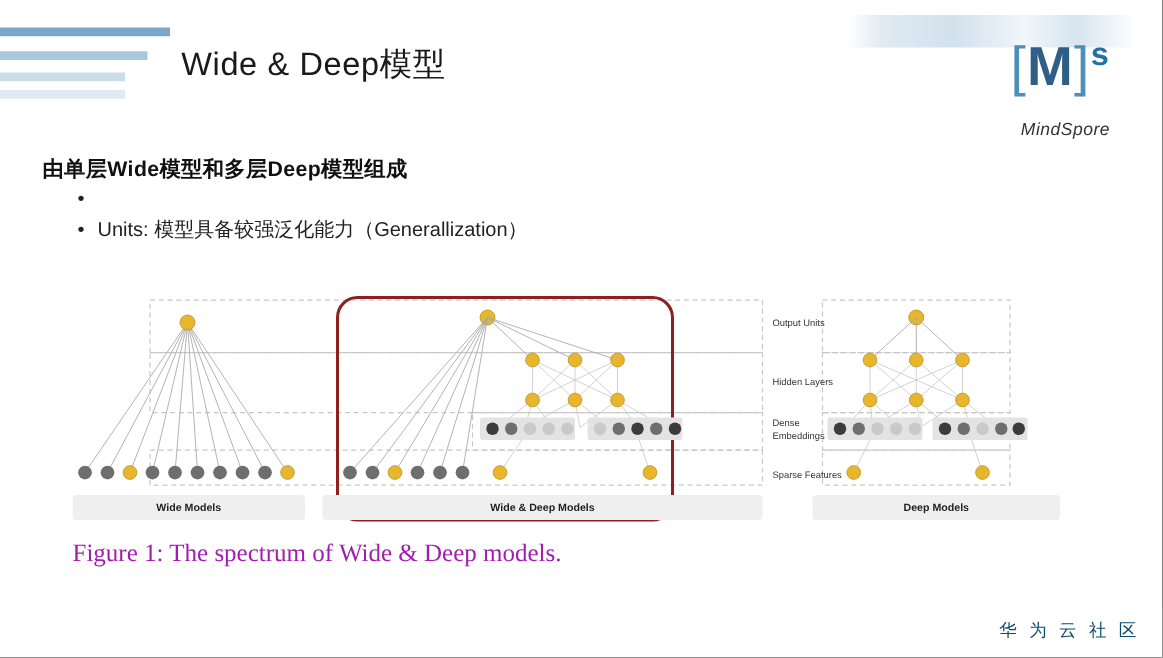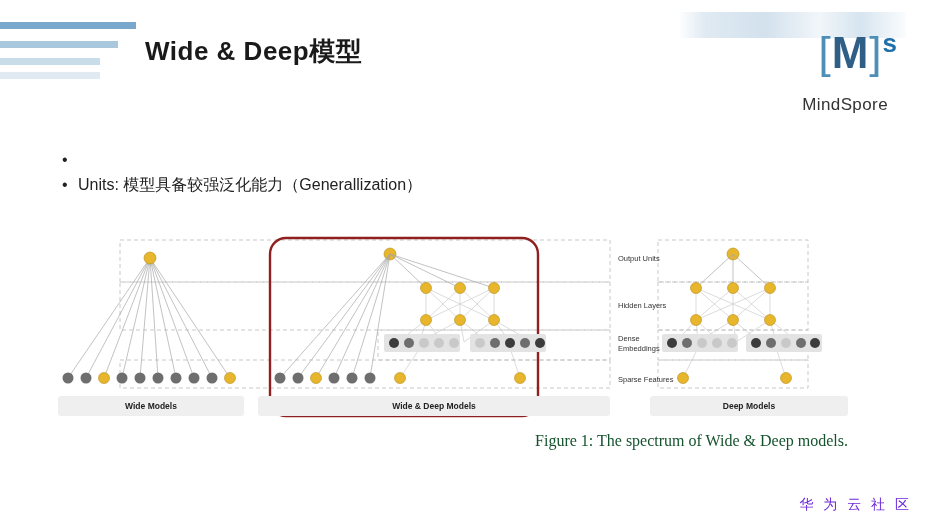--- a/index.html
+++ b/index.html
@@ -25,21 +25,21 @@
   .bar2 { left: 0;  top: 41px; width: 118px; background: #a9c8de; }
   .bar3 { left: 0;  top: 58px; width: 100px; background: #c9dcea; }
   .bar4 { left: 0;  top: 72px; width: 100px; background: #dfeaf3; }
 
   
   .slide-title {
     position: absolute;
     left: 145px;
     top: 34px;
     font-size: 26px;
-    font-weight: bold;
+    font-weight: normal;
     color: #1a1a1a;
     letter-spacing: 0.5px;
   }
 
   
   .logo-wrap {
     position: absolute;
     right: 22px;
     top: 10px;
     width: 230px;
@@ -55,42 +55,43 @@
         rgba(235,241,246,0) 0%,
         rgba(222,233,242,0.95) 12%,
         rgba(206,222,235,0.9) 38%,
         rgba(232,240,246,0.6) 62%,
         rgba(210,226,238,0.9) 80%,
         rgba(240,246,250,0.3) 100%);
     filter: blur(0.4px);
   }
   .logo-mark {
     position: absolute;
-    right: 10px;
+    right: 20px;
     top: 20px;
     font-size: 44px;
     font-weight: bold;
     color: #2f5f86;
     letter-spacing: 1px;
     line-height: 1;
     text-align: right;
   }
   .logo-mark .brk { color: #4e8fb8; font-weight: 400; }
   .logo-mark .s-sup {
     color: #1f6fa8;
     font-size: 26px;
     vertical-align: super;
   }
   .logo-text {
     position: absolute;
     right: 20px;
     top: 85px;
-    font-size: 17px;
+    font-size: 14px;
     color: #333;
     letter-spacing: 0.4px;
+    font-style: italic;
   }
 
   
   .lead {
     position: absolute;
     left: 34px;
     top: 124px;
     font-size: 17px;
     font-weight: bold;
     color: #111;
@@ -119,41 +120,41 @@
     width: 790px;
     height: 190px;
   }
   .fig-svg { position: absolute; left: 0; top: 0; }
 
   .fig-caption {
     position: absolute;
     left: 0;
     top: 196px;
     width: 790px;
-    text-align: right;
+    text-align: left;
     font-family: "Liberation Serif", serif;
-    font-size: 16px;
-    color: #14532d;
+    font-size: 20px;
+    color: #a21caf;
   }
 
   
   .footer-band {
     position: absolute;
     left: 0;
     bottom: 0;
     width: 930px;
     height: 40px;
     background: #ffffff;
   }
   .footer-text {
     position: absolute;
     right: 18px;
     bottom: 12px;
     font-size: 14px;
-    color: #6d28d9;
+    color: #0c4a6e;
     letter-spacing: 3px;
   }
 </style>
 </head>
 <body>
 
 <div id="slide">
 
   <div class="bar bar1"></div>
   <div class="bar bar2"></div>
@@ -163,20 +164,21 @@
   <div class="slide-title">Wide &amp; Deep模型</div>
 
   <div class="logo-wrap">
     <div class="logo-ghost"></div>
     <div class="logo-mark">
       <span class="brk">[</span><span>M</span><span class="brk">]</span><span class="s-sup">s</span>
     </div>
     <div class="logo-text">MindSpore</div>
   </div>
 
+  <div class="lead">由单层Wide模型和多层Deep模型组成</div>
   <div class="bullets">
     <div class="row">
       <span class="dot">•</span>
     </div>
     <div class="row">
       <span class="dot">•</span>
       <span>Units: 模型具备较强泛化能力（Generallization）</span>
     </div>
   </div>
 

